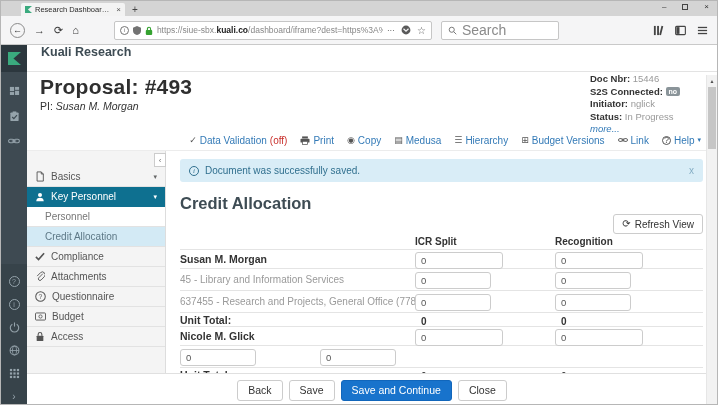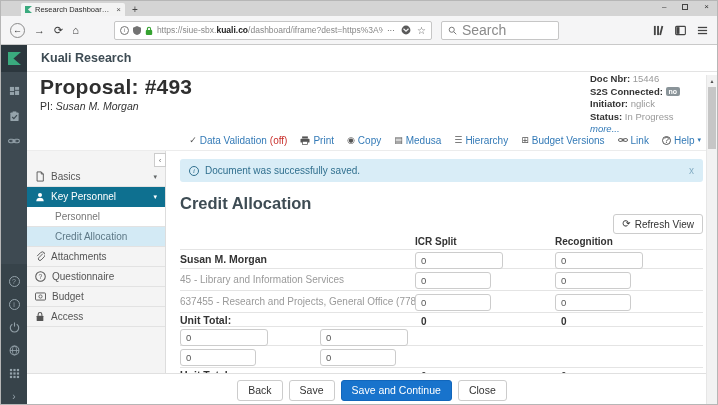--- a/index.html
+++ b/index.html
@@ -33,21 +33,21 @@
   .app { display:flex; height:361px; }
   .rail { width:26px; background:#3e4a52; display:flex; flex-direction:column; align-items:center; flex-shrink:0; }
   .rail-logo { width:26px; height:27px; background:#2c373e; display:flex; align-items:center; justify-content:center; }
   .rail-ico { color:#95a3ab; margin-top:13px; display:flex; align-items:center; justify-content:center; width:12px; height:12px; }
   .rail-spacer { flex:1; }
   .rail-bottom { background:#37434a; width:26px; display:flex; flex-direction:column; align-items:center; padding-bottom:4px; }
   .rail-bottom .rail-ico { margin-top:11px; }
   .circ2 { width:11px; height:11px; border:1px solid #95a3ab; border-radius:50%; display:flex; align-items:center; justify-content:center; font-size:7px; }
 
   .main { flex:1; display:flex; flex-direction:column; position:relative; background:#fff; min-width:0; }
-  .brandbar { height:27px; background:#fff; border-bottom:1px solid #e3e3e3; display:flex; align-items:center; padding-left:14px; }
+  .brandbar { height:27px; background:#fff; border-bottom:1px solid #e3e3e3; display:flex; padding-left:14px; }
   .brandbar span { font-size:12.5px; font-weight:bold; color:#3e4c54; }
 
   .docheader { height:58px; position:relative; background:#fff; padding:3px 0 0 13px; }
   .doc-title { font-size:21px; font-weight:bold; color:#2f2f2f; letter-spacing:0.2px; }
   .doc-pi { font-size:10.5px; color:#333; margin-top:1px; }
   .doc-pi i { font-style:italic; }
   .doc-meta { position:absolute; top:1px; right:17px; width:110px; font-size:9.5px; line-height:12.5px; }
   .doc-meta .lab { font-weight:bold; color:#333; }
   .doc-meta .val { color:#999; }
   .badge { display:inline-block; background:#8a9499; color:#fff; font-size:7px; font-weight:bold; padding:1px 3px; border-radius:2px; line-height:1; vertical-align:1px; }
@@ -60,21 +60,21 @@
 
   .workspace { flex:1; display:flex; overflow:hidden; }
   .nav { width:139px; background:#f4f4f4; border-right:1px solid #ddd; padding-top:16px; position:relative; flex-shrink:0; }
   .collapse-btn { position:absolute; top:2px; right:-1px; width:12px; height:14px; background:#fff; border:1px solid #ccc; display:flex; align-items:center; justify-content:center; font-size:8px; color:#777; }
   .nav-item { height:20px; display:flex; align-items:center; gap:6px; padding:0 8px; font-size:10px; color:#555; border-bottom:1px solid #e2e2e2; background:#f4f4f4; }
   .nav-item:first-of-type { border-top:1px solid #e2e2e2; }
   .nav-item svg { flex-shrink:0; }
   .nav-chev { margin-left:auto; font-size:7px; color:#666; }
   .nav-item.active { background:#0e7090; color:#fff; font-weight:normal; border-color:#0e7090; }
   .nav-item.active .nav-chev { color:#fff; }
-  .nav-sub { padding-left:28px; background:#fff; color:#777; }
+  .nav-sub { padding-left:18px; background:#fff; color:#777; }
   .nav-sub.selected { background:#d3eaf5; color:#5d7886; }
 
   .content { flex:1; padding:8px 14px 0 14px; overflow:hidden; min-width:0; }
   .alert { height:23px; background:#d9edf7; border-radius:3px; display:flex; align-items:center; gap:6px; padding:0 9px; }
   .alert-txt { font-size:10px; color:#31708f; }
   .alert-x { margin-left:auto; font-size:10px; color:#86aec5; }
   .alert-i { width:10px; height:10px; border:1px solid #31708f; border-radius:50%; display:flex; align-items:center; justify-content:center; font-size:7px; font-style:italic; color:#31708f; flex-shrink:0; font-family:"Liberation Serif",serif; }
   .page-title { font-size:16.5px; font-weight:bold; color:#3e4c54; margin-top:12px; height:18px; }
   .refresh-row { display:flex; justify-content:flex-end; margin-top:2px; height:20px; }
   .btn-refresh { height:20px; display:flex; align-items:center; gap:4px; border:1px solid #ccc; background:#fff; border-radius:3px; font-size:10px; color:#333; padding:0 8px; }
@@ -333,20 +333,26 @@
           </div>
 
           <div class="nav-item nav-sub">
             <span>Personnel</span>
           </div>
 
           <div class="nav-item nav-sub selected">
             <span>Credit Allocation</span>
           </div>
 
+          <div class="nav-item">
+            <svg width="10" height="9" viewBox="0 0 12 11">
+                <path d="M1 6 L4.2 9.2 L11 1.5" fill="none" stroke="currentColor" stroke-width="2"></path>
+              </svg>
+            <span>Compliance</span>
+          </div>
 
           <div class="nav-item">
             <svg width="10" height="11" viewBox="0 0 12 13">
                 <path d="M9.5 3 L4.6 8 A1.9 1.9 0 0 0 7.3 10.7 L11.2 6.7 A3.3 3.3 0 0 0 6.5 2 L2.6 6" fill="none" stroke="currentColor" stroke-width="1.1"></path>
               </svg>
             <span>Attachments</span>
           </div>
 
           <div class="nav-item">
             <svg width="11" height="11" viewBox="0 0 12 12">
@@ -410,20 +416,21 @@
             <span class="c-label">637455 - Research and Projects, General Office (77800)</span>
             <span class="c-icr"><input value="0" style=""></span>
             <span class="c-rec"><input value="0" style=""></span>
           </div>
           <div class="trow total">
             <span class="c-label">Unit Total:</span>
             <span class="c-icr"><span class="tot-val">0</span></span>
             <span class="c-rec"><span class="tot-val">0</span></span>
           </div>
           <div class="trow person">
+            <span class="c-label">Nicole M. Glick</span>
             <span class="c-icr"><input value="0" style=""></span>
             <span class="c-rec"><input value="0" style=""></span>
           </div>
           <div class="trow unit">
             <span class="c-icr"><input value="0" style=""></span>
             <span class="c-rec"><input value="0" style=""></span>
           </div>
           <div class="trow total">
             <span class="c-label">Unit Total:</span>
             <span class="c-icr"><span class="tot-val">0</span></span>

